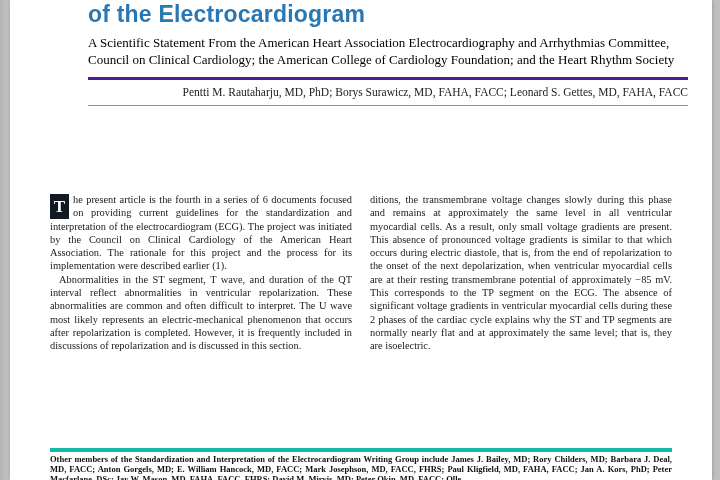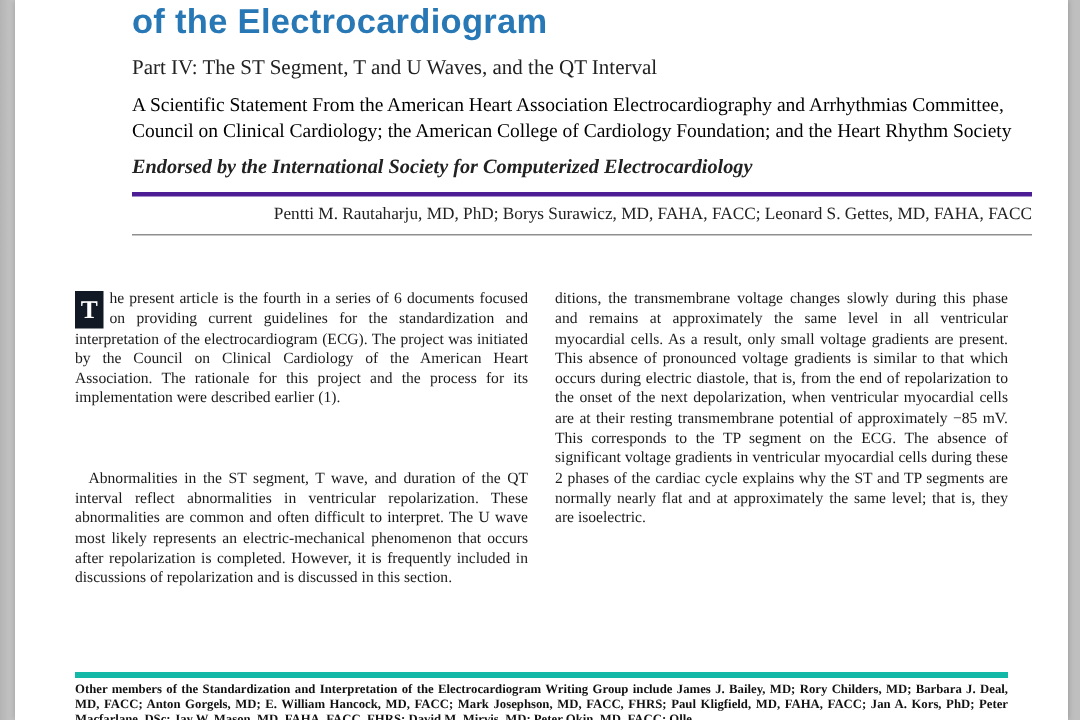--- a/index.html
+++ b/index.html
@@ -87,21 +87,21 @@
     width: 622px;
     display: flex;
     gap: 18px;
     font-size: 10.4px;
     line-height: 13.3px;
     color: #1a1a1a;
     text-align: justify;
   }
   .col { flex: 1 1 0; min-width: 0; }
   .col p { margin: 0; }
-  .col p.indent { text-indent: 9px; margin-top: 40px; }
+  .col p.indent { text-indent: 9px; }
 
   .dropcap {
     float: left;
     width: 19px;
     height: 25px;
     margin: 1px 4px 0 0;
     background: var(--dropcap-bg, #111a24);
     color: #ffffff;
     font-family: "Liberation Serif", serif;
     font-weight: bold;
@@ -130,23 +130,21 @@
 
 <div class="viewport">
 
   <div class="page-edge edge-left"></div>
   <div class="page-edge edge-right"></div>
 
   <div class="page">
 
     <div class="header">
       <h1 class="title">of the Electrocardiogram</h1>
-      <div class="subtitle">Part IV: The ST Segment, T and U Waves, and the QT Interval</div>
       <div class="statement">A Scientific Statement From the American Heart Association Electrocardiography and Arrhythmias Committee, Council on Clinical Cardiology; the American College of Cardiology Foundation; and the Heart Rhythm Society</div>
-      <div class="endorsement">Endorsed by the International Society for Computerized Electrocardiology</div>
       <div class="authors-block">Pentti M. Rautaharju, MD, PhD; Borys Surawicz, MD, FAHA, FACC; Leonard S. Gettes, MD, FAHA, FACC</div>
     </div>
 
     <div class="columns">
       <div class="col">
         <p>
           <span class="dropcap">T</span><span>he present article is the fourth in a series of 6 documents focused on providing current guidelines for the standardization and interpretation of the electrocardiogram (ECG). The project was initiated by the Council on Clinical Cardiology of the American Heart Association. The rationale for this project and the process for its implementation were described earlier (1).</span>
         </p>
         <p class="indent">Abnormalities in the ST segment, T wave, and duration of the QT interval reflect abnormalities in ventricular repolarization. These abnormalities are common and often difficult to interpret. The U wave most likely represents an electric-mechanical phenomenon that occurs after repolarization is completed. However, it is frequently included in discussions of repolarization and is discussed in this section.</p>
       </div>

